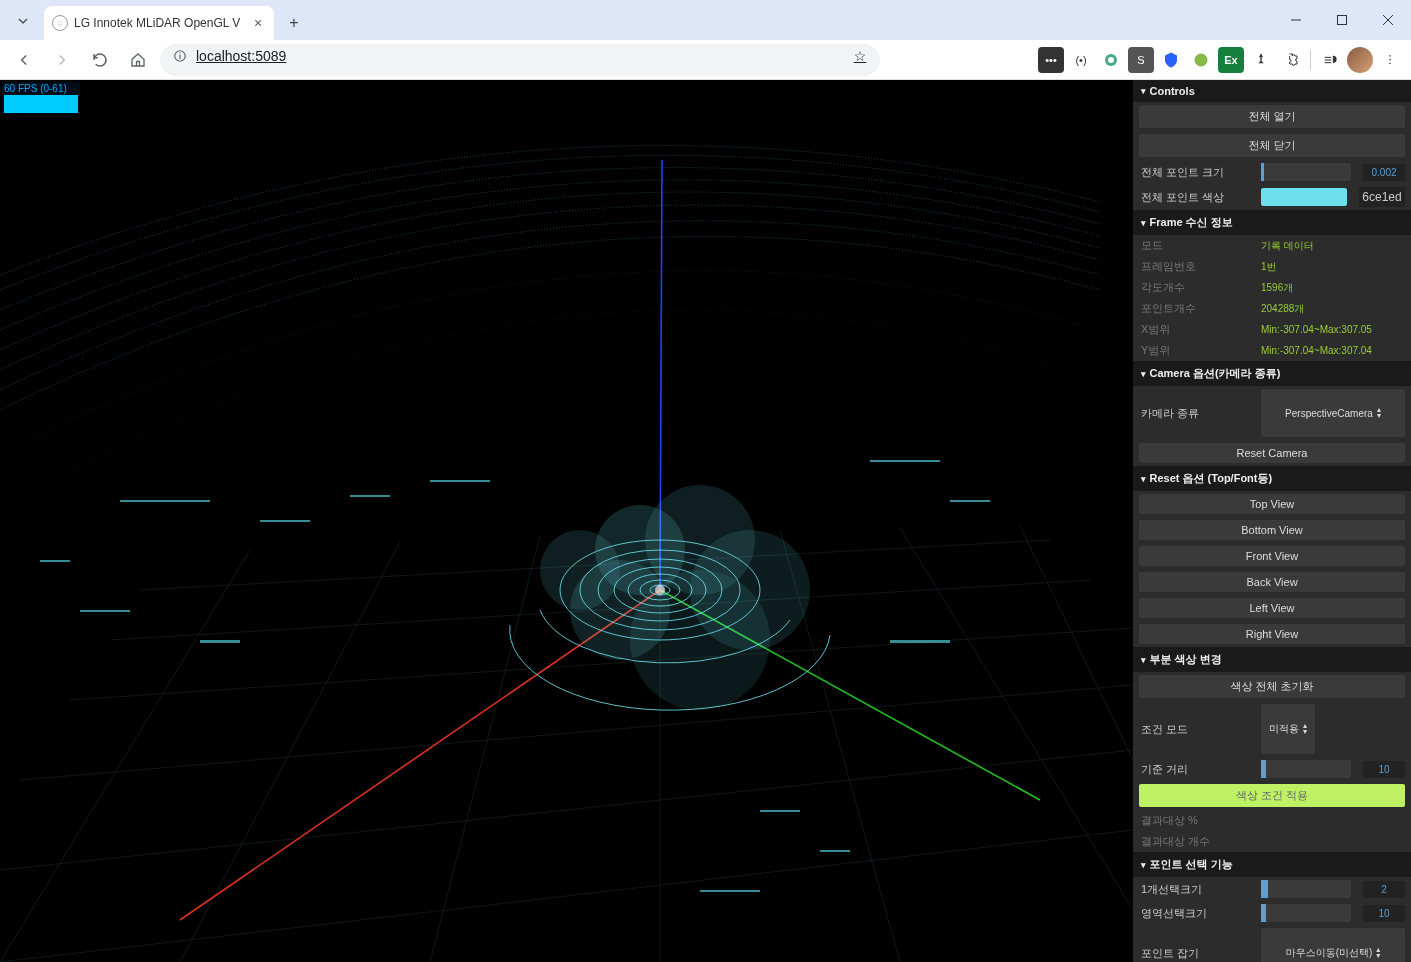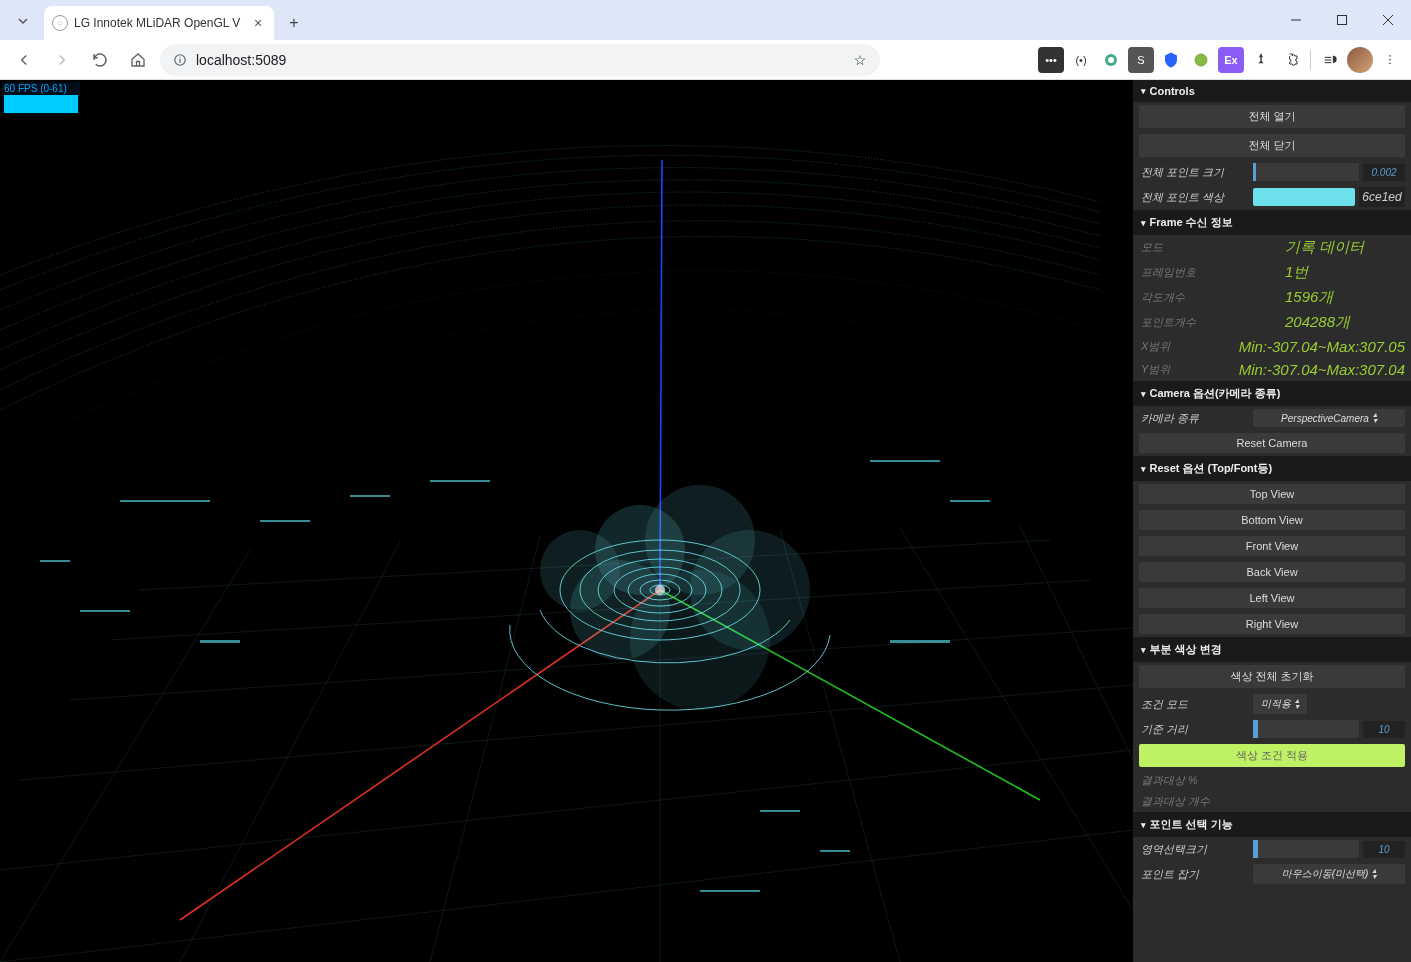--- a/index.html
+++ b/index.html
@@ -13,54 +13,54 @@
 .tab-title { flex: 1; white-space: nowrap; overflow: hidden; text-overflow: ellipsis; }
 .tab-close { width: 16px; height: 16px; display: flex; align-items: center; justify-content: center; font-size: 14px; color: #555; }
 .new-tab { width: 28px; height: 28px; display: flex; align-items: center; justify-content: center; font-size: 16px; color: #444; margin-left: 6px; margin-bottom: 3px;}
 .window-controls { margin-left: auto; display: flex; }
 .wc { width: 46px; height: 40px; display: flex; align-items: center; justify-content: center; }
 .wc svg { width: 12px; height: 12px; }
 
 .toolbar { height: 40px; background: #fff; display: flex; align-items: center; padding: 0 8px; gap: 6px; border-bottom: 1px solid #e0e0e0; }
 .tb-btn { width: 32px; height: 32px; display: flex; align-items: center; justify-content: center; border-radius: 16px; color: #5f6368; }
 .tb-btn svg { width: 18px; height: 18px; }
-.addr { flex: 1; height: 32px; background: #f1f3f4; border-radius: 16px; display: flex; align-items: center; padding: 16px 12px; gap: 8px; font-size: 14px; color: #202124; max-width: 720px; }
+.addr { flex: 1; height: 32px; background: #f1f3f4; border-radius: 16px; display: flex; padding: 4px 12px; gap: 8px; font-size: 14px; color: #202124; max-width: 720px; text-decoration: underline; }
 .addr-icon { width: 16px; height: 16px; display:flex; align-items:center; justify-content:center;}
 .ext-area { display: flex; gap: 4px; margin-left: auto; align-items: center; }
 .ext { width: 26px; height: 26px; border-radius: 4px; display: flex; align-items: center; justify-content: center; font-size: 11px; }
 .avatar { width: 26px; height: 26px; border-radius: 50%; background: linear-gradient(135deg,#8a5a44,#d4a373); }
 
 
 .content { position: relative; height: calc(962px - 80px); display: flex; background: #000; justify-content: center; }
 .canvas-area { flex: 1; position: relative; background: #000; overflow: hidden; }
 .fps { position: absolute; top: 2px; left: 2px; font-size: 10px; color: #00aaff; background: rgba(0,20,40,0.6); padding: 1px 2px; z-index: 10; }
 .fps-bars { width: 74px; height: 18px; background: #001428; margin-top: 1px; display:flex; align-items:flex-end; gap:0;}
 .fps-bars div{ background:#00ccff; height:100%;}
 
 
 .panel { width: 278px; background: #2c2c2c; color: #ccc; overflow-y: auto; font-size: 11px; }
 .panel::-webkit-scrollbar { width: 14px; }
 .panel::-webkit-scrollbar-track { background: #2c2c2c; }
 .panel::-webkit-scrollbar-thumb { background: #555; }
 
 .section-header { background: #1a1a1a; padding: 5px 8px; font-size: 11px; font-weight: bold; color: #eee; display: flex; align-items: center; gap: 4px; }
 .section-header .arrow { font-size: 9px; }
-.row { display: flex; align-items: center; padding: 3px 6px; gap: 4px; font-style: italic; }
+.row { display: flex; align-items: center; padding: 3px 6px; gap: 12px; }
 .row-label { width: 110px; color: #ccc; padding-left: 2px;}
 .row-label.dim { color: #777; }
-.row-value { flex: 1; color: #9acd32; font-size: 15px; margin-left: 32px; }
+.row-value { flex: 1; color: #9acd32; font-size: 10px; }
 .full-btn { margin: 3px 6px; background: #3a3a3a; border: none; color: #ddd; padding: 4px; font-size: 11px; text-align: center; border-radius: 2px; cursor: pointer; width: calc(100% - 12px); }
 .full-btn.dim { color: #666; background: #bef264; }
 
 .slider-box { flex: 1; height: 18px; background: #3a3a3a; border-radius: 2px; position: relative; }
 .slider-fill { position: absolute; left: 0; top: 0; bottom: 0; background: #5a9fd4; }
 .num-box { width: 42px; background: #222; color: #5a9fd4; font-size: 10px; text-align: center; padding: 3px 2px; border-radius: 2px; }
 .color-swatch { flex: 1; height: 18px; border-radius: 2px; }
 .hex-box { width: 46px; background: #222; color: #ccc; font-size: 12px; text-align: center; padding: 3px 2px; border-radius: 2px; }
-.select-box { background: #3a3a3a; color: #ddd; padding: 3px 8px; border-radius: 2px; font-size: 10px; display: flex; align-items: center; gap: 4px; }
+.select-box { background: #3a3a3a; color: #ddd; padding: 18px 8px; border-radius: 2px; font-size: 10px; display: flex; align-items: center; gap: 4px; }
 .select-box .sel-arrows { font-size: 8px; line-height: 6px; }
 
 
 .lidar-svg { position: absolute; top: 0; left: 0; width: 100%; height: 100%; }
 </style>
 </head>
 <body>
 
 <div class="titlebar">
   <div class="tab-dropdown">
@@ -139,21 +139,21 @@
     <div class="ext">
         <svg width="18" height="18" viewBox="0 0 24 24">
           <path d="M12 2l8 4v6c0 5-3.5 8-8 10-4.5-2-8-5-8-10V6z" fill="#2962ff"></path>
         </svg>
       </div>
     <div class="ext">
         <svg width="18" height="18" viewBox="0 0 24 24">
           <circle cx="12" cy="12" r="8" fill="#8b4" stroke="#693" stroke-width="1"></circle>
         </svg>
       </div>
-    <div class="ext" style="background:#8b5cf6;color:#fff;font-weight:bold">Ex</div>
+    <div class="ext" style="background:#15803d;color:#fff;font-weight:bold">Ex</div>
     <div class="ext">
         <svg width="16" height="16" viewBox="0 0 24 24">
           <path d="M12 2l3 6h-2v6l3 3H8l3-3V8H9z" fill="#333"></path>
         </svg>
       </div>
     <div class="ext">
         <svg width="16" height="16" viewBox="0 0 24 24">
           <path d="M10 3h4v3a2 2 0 0 1 4 0h3v4a2 2 0 0 0 0 4v4h-3a2 2 0 0 1-4 0h-4v-3a2 2 0 0 0 0-4V6" stroke="#333" stroke-width="1.5" fill="none"></path>
         </svg>
       </div>
@@ -359,20 +359,27 @@
         <div class="row-label dim">결과대상 개수</div>
         <div class="row-value"></div>
       </div>
 
     
     <div class="section-header">
         <span class="arrow">▾</span>
         <span>포인트 선택 기능</span>
       </div>
     <div class="row">
+      <div class="row-label">1개선택크기</div>
+      <div class="slider-box">
+          <div class="slider-fill" style="width:8%"></div>
+        </div>
+      <div class="num-box">2</div>
+    </div>
+    <div class="row">
       <div class="row-label">영역선택크기</div>
       <div class="slider-box">
           <div class="slider-fill" style="width:5%"></div>
         </div>
       <div class="num-box">10</div>
     </div>
     <div class="row">
       <div class="row-label">포인트 잡기</div>
       <div class="select-box" style="flex:1;justify-content:center">
           <span>마우스이동(미선택)</span>

